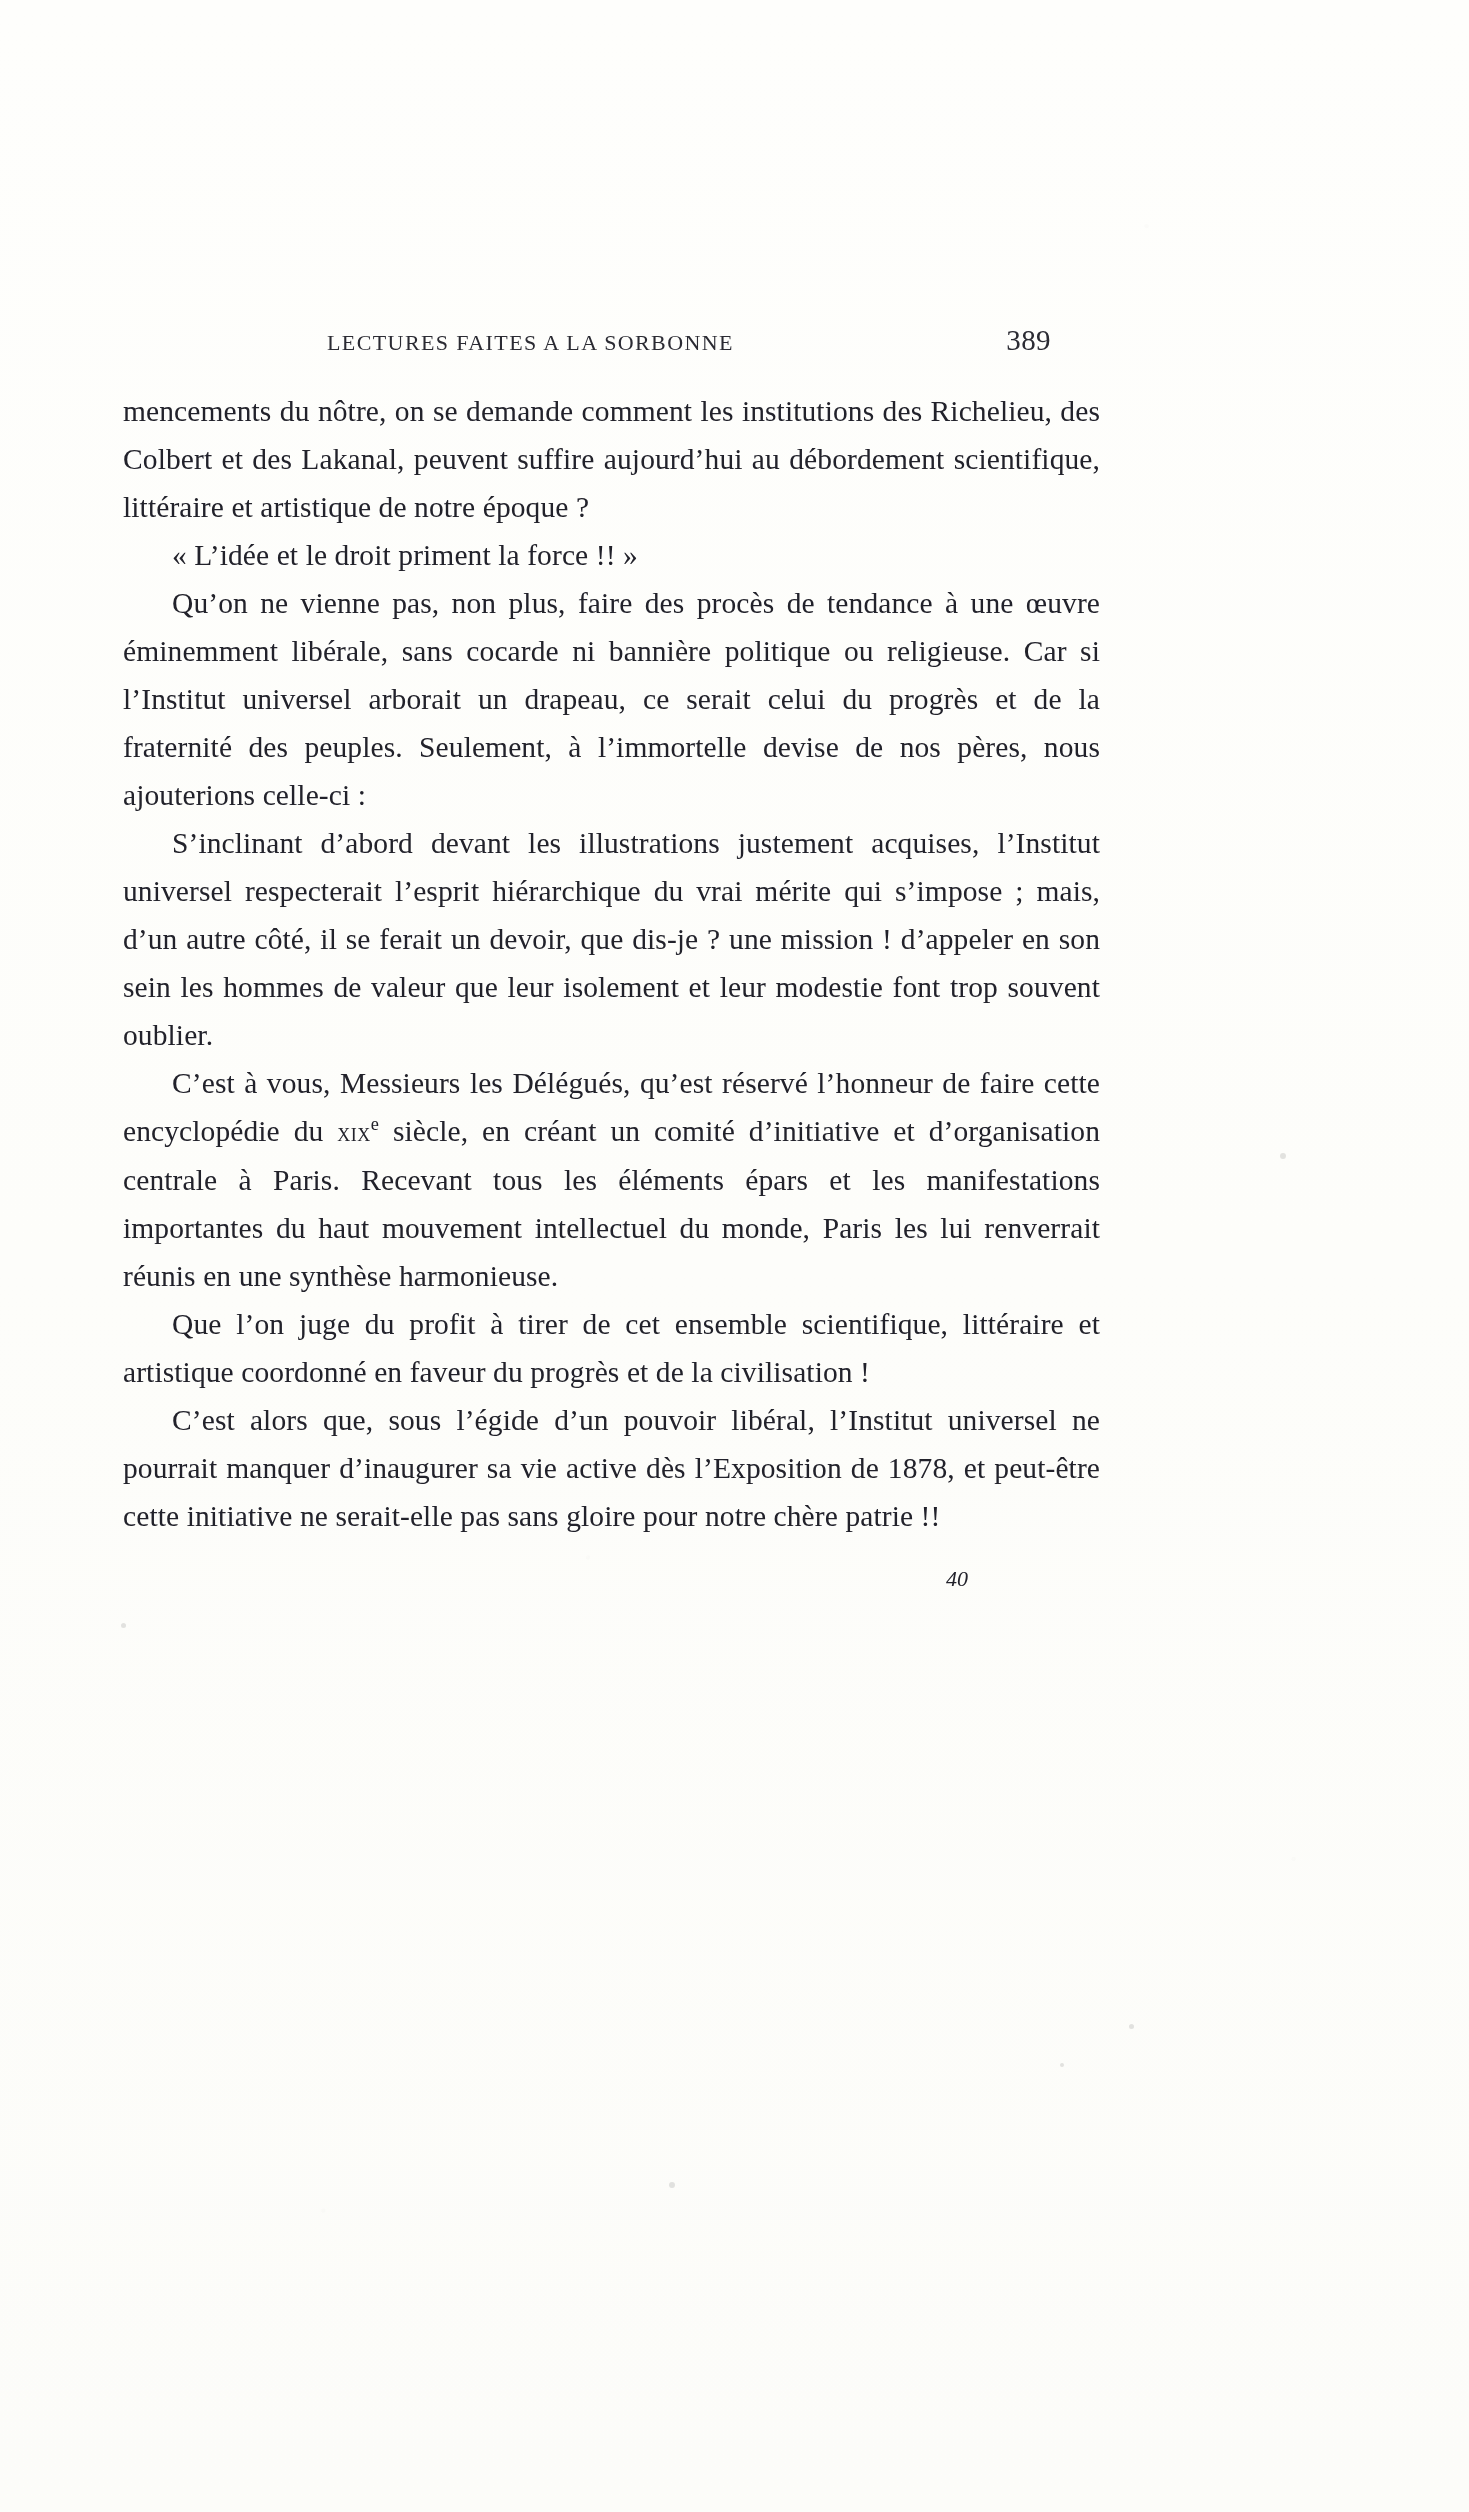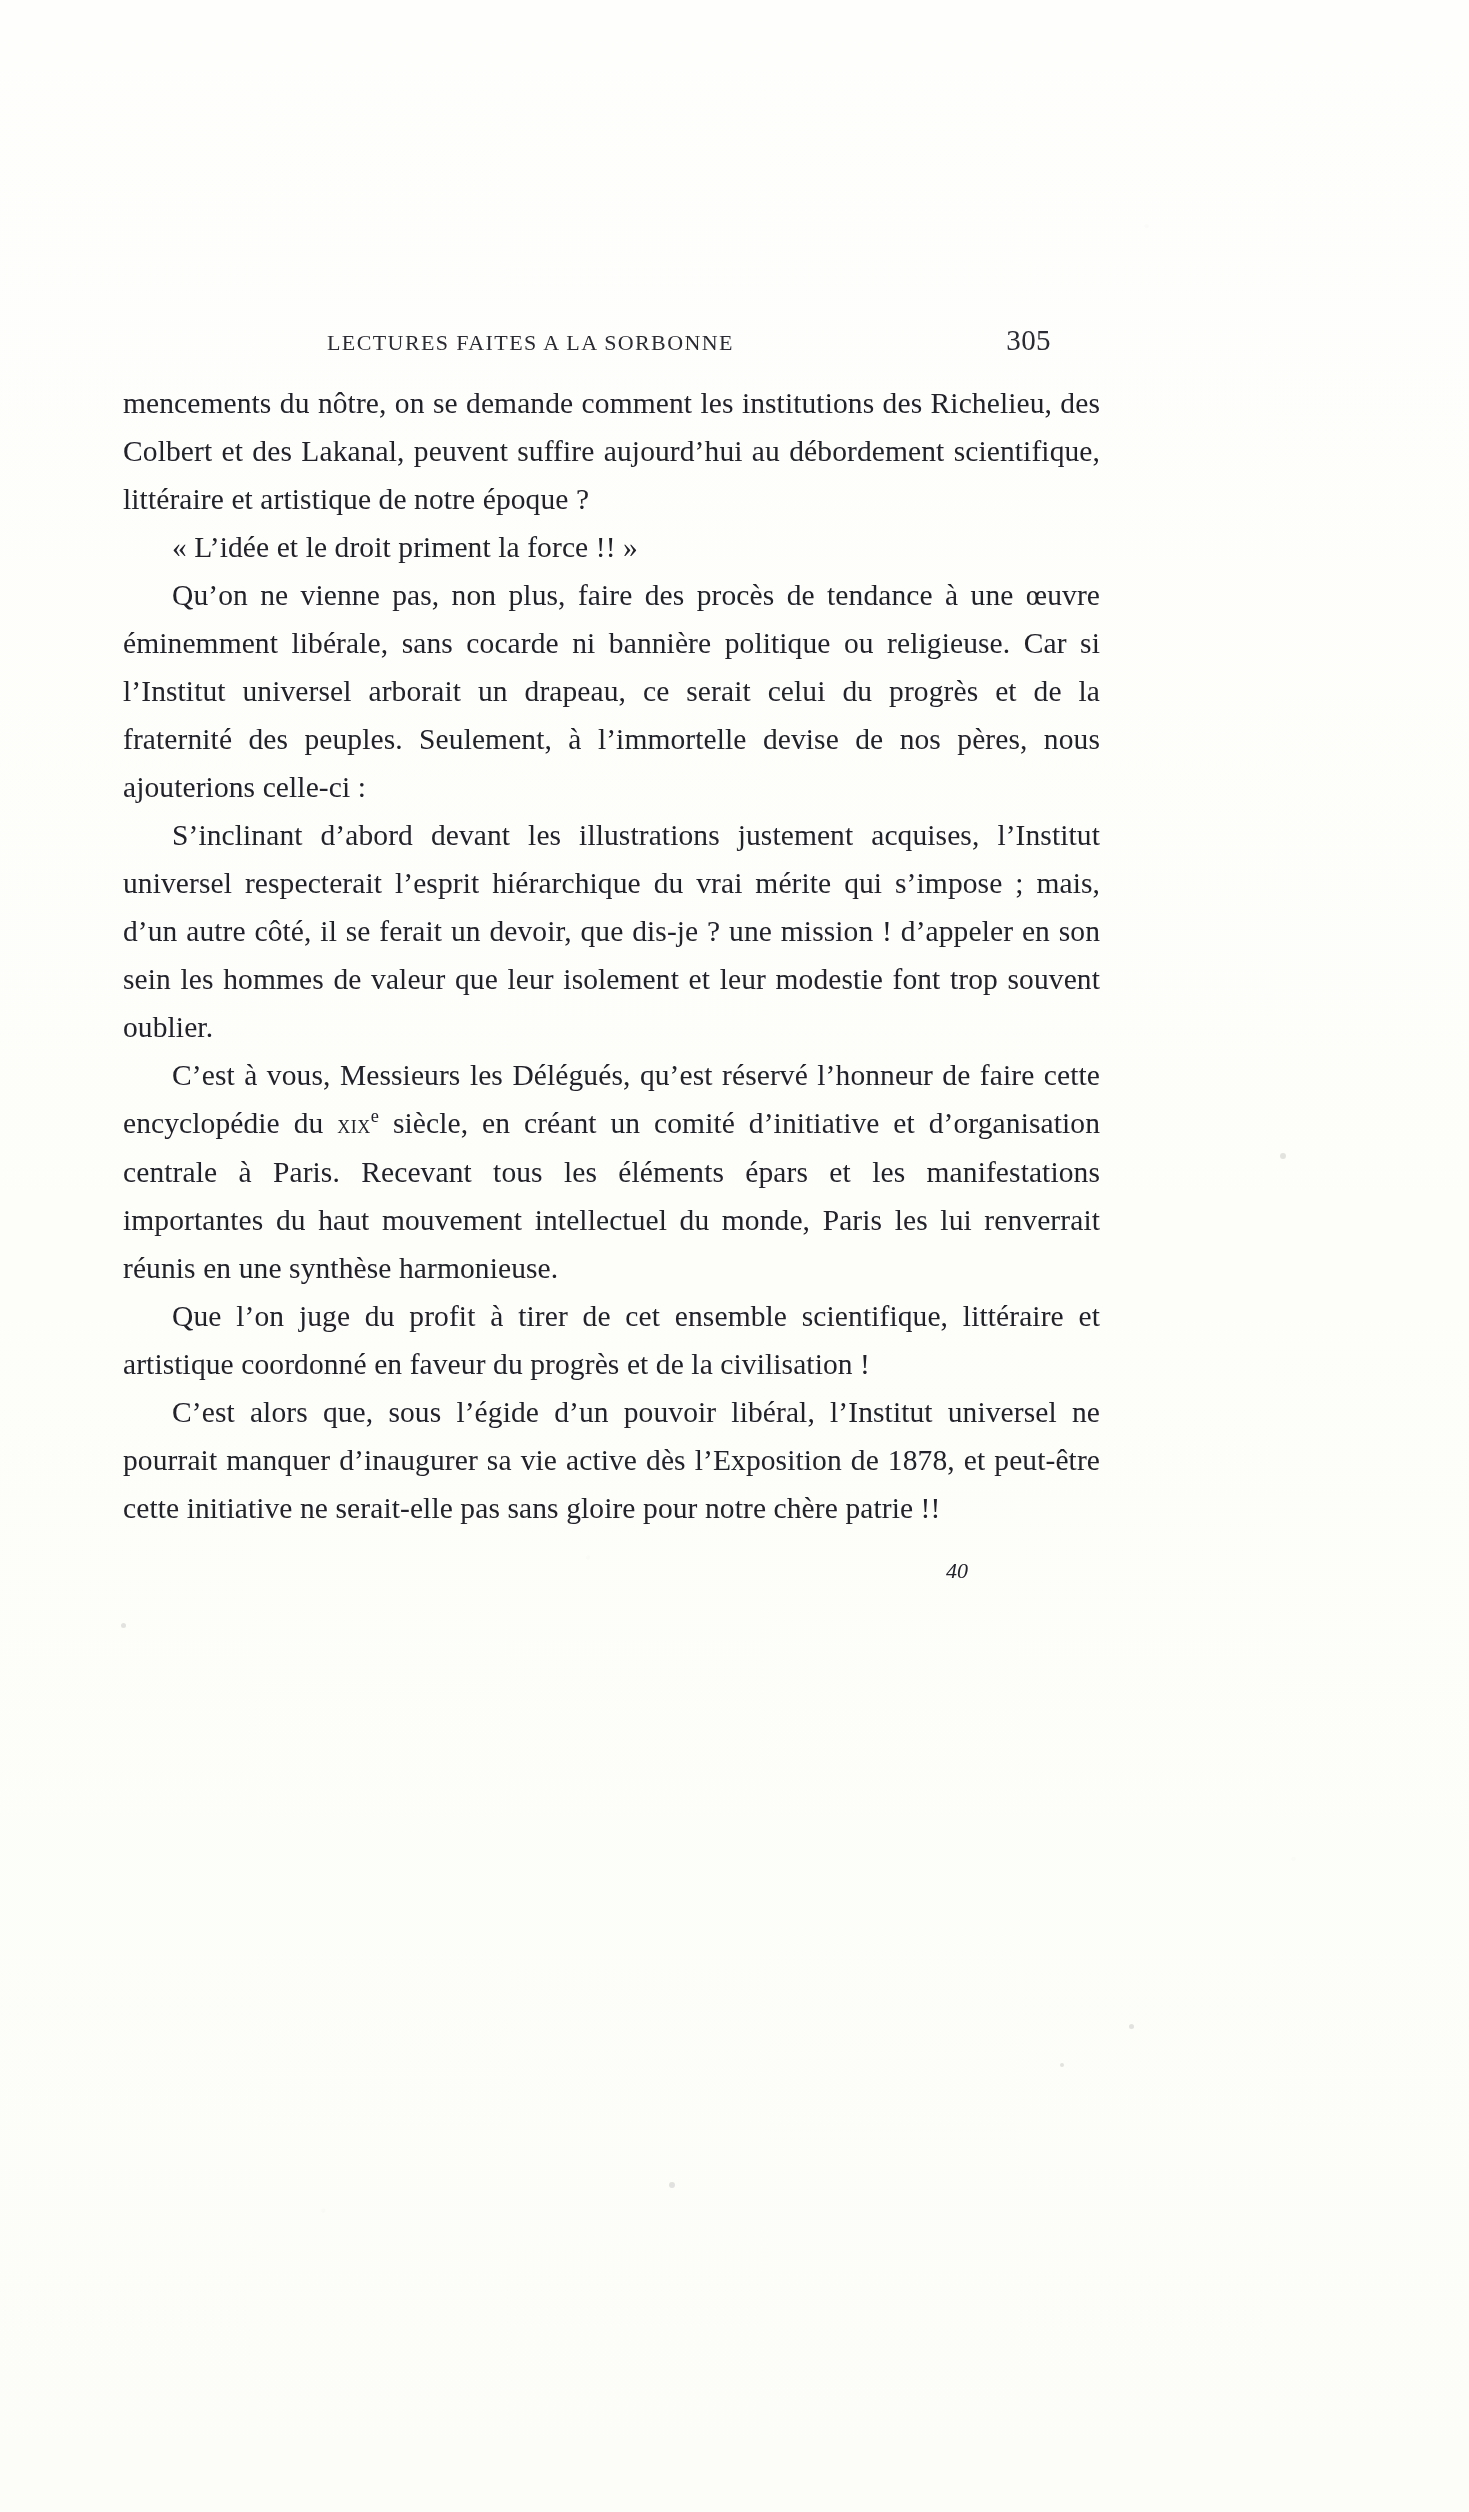--- a/index.html
+++ b/index.html
@@ -32,21 +32,21 @@
       radial-gradient(circle at 78% 9%, rgba(0,0,0,0.010) 0 1.8px, transparent 2.6px),
       radial-gradient(circle at 40% 62%, rgba(0,0,0,0.010) 0 1.8px, transparent 2.6px),
       radial-gradient(circle at 88% 74%, rgba(0,0,0,0.012) 0 1.8px, transparent 2.6px),
       radial-gradient(circle at 22% 88%, rgba(0,0,0,0.010) 0 1.8px, transparent 2.6px),
       linear-gradient(180deg, #fefefc 0%, #fdfdfa 50%, #fcfcf9 100%);
     pointer-events: none;
   }
   .content {
     position: absolute;
     left: 123px;
-    top: 316px;
+    top: 324px;
     width: 977px;
   }
   .running-head {
     position: absolute;
     left: 123px;
     top: 324px;
     width: 977px;
     display: flex;
     align-items: baseline;
     justify-content: space-between;
@@ -122,21 +122,21 @@
   <div class="paper-tone"></div>
 
   <div class="spot" style="left:1280px; top:1153px; width:6.2px; height:6.2px;"></div>
   <div class="spot" style="left:121px; top:1623px; width:5.3px; height:5.3px;"></div>
   <div class="spot" style="left:1129px; top:2024px; width:5.3px; height:5.3px;"></div>
   <div class="spot" style="left:669px; top:2182px; width:6.2px; height:6.2px;"></div>
   <div class="spot" style="left:1060px; top:2063px; width:4.4px; height:4.4px;"></div>
 
   <div class="running-head">
     <div class="rh-title">LECTURES FAITES A LA SORBONNE</div>
-    <div class="rh-page">305</div>
+    <div class="rh-page">389</div>
   </div>
 
   <div class="content">
     <div class="body-text">
 
       <p class="noindent">mencements du nôtre, on se demande comment les institutions des Richelieu, des Colbert et des Lakanal, peuvent suffire aujourd’hui au débordement scientifique, littéraire et artistique de notre époque ?</p>
 
       <p>« L’idée et le droit priment la force !! »</p>
 
       <p>Qu’on ne vienne pas, non plus, faire des procès de tendance à une œuvre éminemment libérale, sans cocarde ni bannière politique ou religieuse. Car si l’Institut universel arborait un drapeau, ce serait celui du progrès et de la fraternité des peuples. Seulement, à l’immortelle devise de nos pères, nous ajouterions celle-ci :</p>

